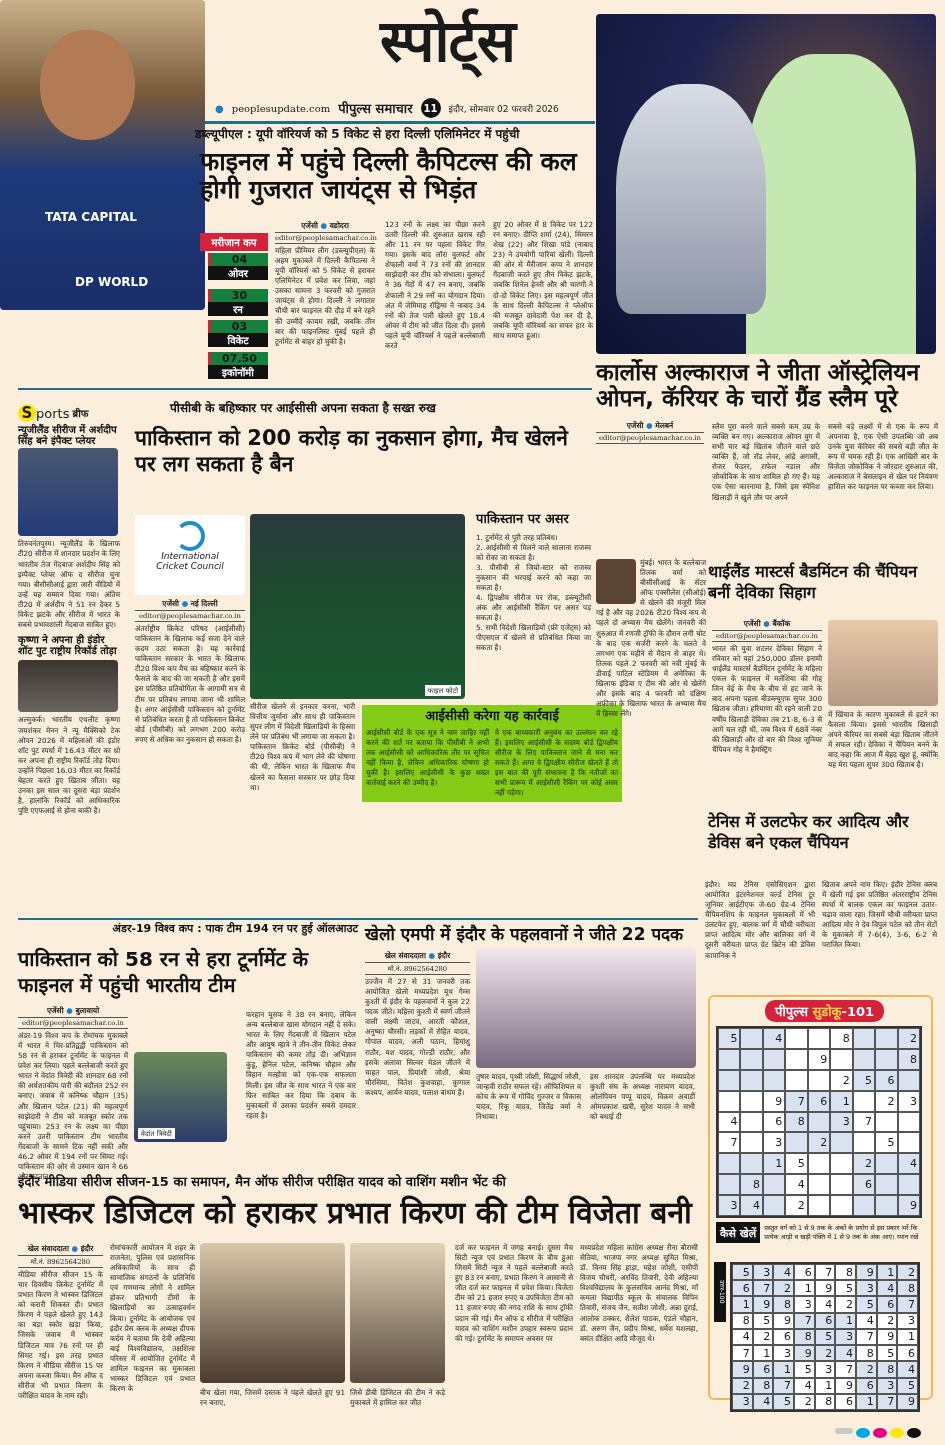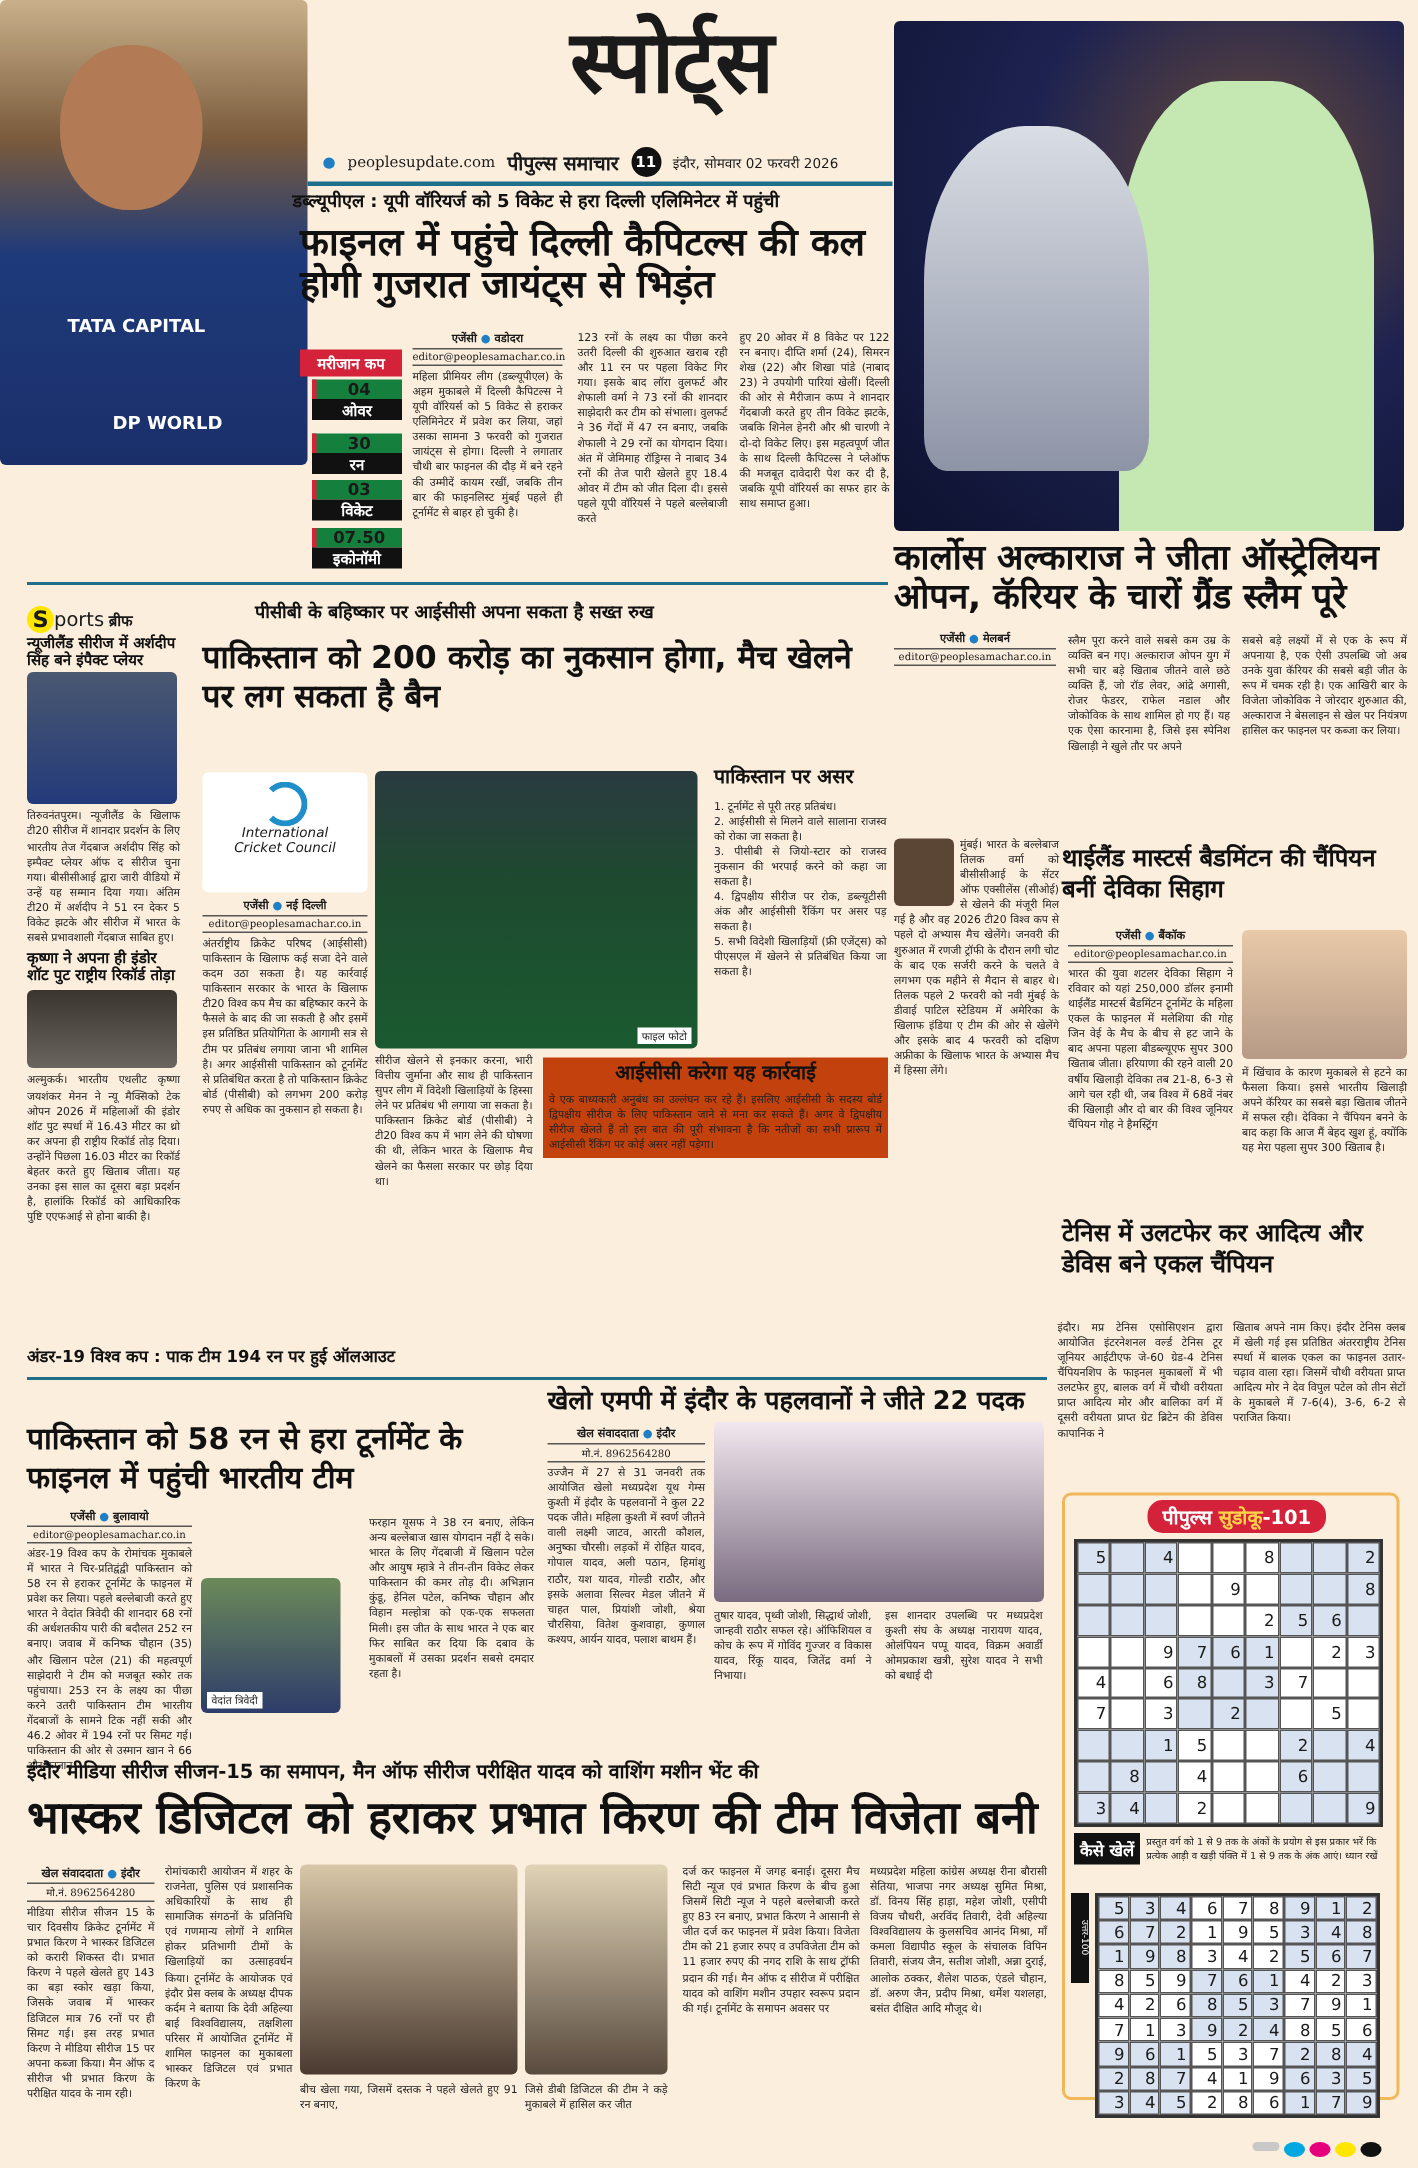--- a/index.html
+++ b/index.html
@@ -110,23 +110,24 @@
 </div>
 <div class="abs body" style="left:250px;top:702px;width:105px">सीरीज खेलने से इनकार करना, भारी वित्तीय जुर्माना और साथ ही पाकिस्तान सुपर लीग में विदेशी खिलाड़ियों के हिस्सा लेने पर प्रतिबंध भी लगाया जा सकता है। पाकिस्तान क्रिकेट बोर्ड (पीसीबी) ने टी20 विश्व कप में भाग लेने की घोषणा की थी, लेकिन भारत के खिलाफ मैच खेलने का फैसला सरकार पर छोड़ दिया था।</div>
 <div class="abs" style="left:476px;top:512px;width:115px">
   <div class="hd" style="font-size:13px">पाकिस्तान पर असर</div>
   <div class="body" style="margin-top:6px">1. टूर्नामेंट से पूरी तरह प्रतिबंध।</div>
   <div class="body">2. आईसीसी से मिलने वाले सालाना राजस्व को रोका जा सकता है।</div>
   <div class="body">3. पीसीबी से जियो-स्टार को राजस्व नुकसान की भरपाई करने को कहा जा सकता है।</div>
   <div class="body">4. द्विपक्षीय सीरीज पर रोक, डब्ल्यूटीसी अंक और आईसीसी रैंकिंग पर असर पड़ सकता है।</div>
   <div class="body">5. सभी विदेशी खिलाड़ियों (फ्री एजेंट्स) को पीएसएल में खेलने से प्रतिबंधित किया जा सकता है।</div>
 </div>
-<div class="abs" style="left:362px;top:705px;width:230px;background:#c2410c;padding:4px">
+<div class="abs" style="left:362px;top:705px;width:260px;background:#84cc16;padding:4px">
   <div class="hd" style="font-size:13px;text-align:center">आईसीसी करेगा यह कार्रवाई</div>
   <div style="display:flex;gap:6px;margin-top:4px">
+    <div class="body" style="flex:1">आईसीसी बोर्ड के एक सूत्र ने नाम जाहिर नहीं करने की शर्त पर बताया कि पीसीबी ने अभी तक आईसीसी को आधिकारिक तौर पर सूचित नहीं किया है, लेकिन अधिकारिक घोषणा हो चुकी है। इसलिए आईसीसी के कुछ सख्त कार्रवाई करने की उम्मीद है।</div>
     <div class="body" style="flex:1">वे एक बाध्यकारी अनुबंध का उल्लंघन कर रहे हैं। इसलिए आईसीसी के सदस्य बोर्ड द्विपक्षीय सीरीज के लिए पाकिस्तान जाने से मना कर सकते हैं। अगर वे द्विपक्षीय सीरीज खेलते हैं तो इस बात की पूरी संभावना है कि नतीजों का सभी प्रारूप में आईसीसी रैंकिंग पर कोई असर नहीं पड़ेगा।</div>
   </div>
 </div>
 
 <div class="abs" style="left:596px;top:555px;width:110px">
   <div class="photo" style="position:relative;float:left;width:40px;height:45px;margin:4px 4px 2px 0;background:#5b4636"></div>
   <div class="body" style="margin-top:3px">मुंबई। भारत के बल्लेबाज तिलक वर्मा को बीसीसीआई के सेंटर ऑफ एक्सीलेंस (सीओई) से खेलने की मंजूरी मिल गई है और वह 2026 टी20 विश्व कप से पहले दो अभ्यास मैच खेलेंगे। जनवरी की शुरुआत में रणजी ट्रॉफी के दौरान लगी चोट के बाद एक सर्जरी करने के चलते वे लगभग एक महीने से मैदान से बाहर थे। तिलक पहले 2 फरवरी को नवी मुंबई के डीवाई पाटिल स्टेडियम में अमेरिका के खिलाफ इंडिया ए टीम की ओर से खेलेंगे और इसके बाद 4 फरवरी को दक्षिण अफ्रीका के खिलाफ भारत के अभ्यास मैच में हिस्सा लेंगे।</div>
 </div>
 
 <div class="abs hd" style="left:708px;top:562px;width:235px;font-size:16px;line-height:1.3">थाईलैंड मास्टर्स बैडमिंटन की चैंपियन बनीं देविका सिहाग</div>
@@ -137,21 +138,21 @@
 </div>
 <div class="photo" style="left:828px;top:620px;width:110px;height:86px;background:linear-gradient(180deg,#e8c9a8,#b69a86)"></div>
 <div class="abs body" style="left:828px;top:710px;width:110px">में खिंचाव के कारण मुकाबले से हटने का फैसला किया। इससे भारतीय खिलाड़ी अपने कॅरियर का सबसे बड़ा खिताब जीतने में सफल रही। देविका ने चैंपियन बनने के बाद कहा कि आज मैं बेहद खुश हूं, क्योंकि यह मेरा पहला सुपर 300 खिताब है।</div>
 
 <div class="abs hd" style="left:708px;top:812px;width:235px;font-size:16px;line-height:1.3">टेनिस में उलटफेर कर आदित्य और डेविस बने एकल चैंपियन</div>
 <div class="abs body" style="left:705px;top:880px;width:110px">इंदौर। मप्र टेनिस एसोसिएशन द्वारा आयोजित इंटरनेशनल वर्ल्ड टेनिस टूर जूनियर आईटीएफ जे-60 ग्रेड-4 टेनिस चैंपियनशिप के फाइनल मुकाबलों में भी उलटफेर हुए, बालक वर्ग में चौथी वरीयता प्राप्त आदित्य मोर और बालिका वर्ग में दूसरी वरीयता प्राप्त ग्रेट ब्रिटेन की डेविस कापानिक ने</div>
 <div class="abs body" style="left:822px;top:880px;width:115px">खिताब अपने नाम किए। इंदौर टेनिस क्लब में खेली गई इस प्रतिष्ठित अंतरराष्ट्रीय टेनिस स्पर्धा में बालक एकल का फाइनल उतार-चढ़ाव वाला रहा। जिसमें चौथी वरीयता प्राप्त आदित्य मोर ने देव विपुल पटेल को तीन सेटों के मुकाबले में 7-6(4), 3-6, 6-2 से पराजित किया।</div>
 
 <div class="rule" style="left:18px;top:918px;width:680px;height:2px"></div>
 
-<div class="abs hd" style="left:18px;top:899px;width:340px;font-size:11px;text-align:left">अंडर-19 विश्व कप : पाक टीम 194 रन पर हुई ऑलआउट</div>
+<div class="abs hd" style="left:18px;top:923px;width:340px;font-size:11px;text-align:right">अंडर-19 विश्व कप : पाक टीम 194 रन पर हुई ऑलआउट</div>
 <div class="abs hd" style="left:18px;top:946px;width:340px;font-size:20px;line-height:1.3">पाकिस्तान को 58 रन से हरा टूर्नामेंट के फाइनल में पहुंची भारतीय टीम</div>
 <div class="abs" style="left:18px;top:1005px;width:110px">
   <div class="by"><span>एजेंसी</span> <span class="dot">●</span> <span>बुलावायो</span></div>
   <div class="mail">editor@peoplesamachar.co.in</div>
   <div class="body">अंडर-19 विश्व कप के रोमांचक मुकाबले में भारत ने चिर-प्रतिद्वंद्वी पाकिस्तान को 58 रन से हराकर टूर्नामेंट के फाइनल में प्रवेश कर लिया। पहले बल्लेबाजी करते हुए भारत ने वेदांत त्रिवेदी की शानदार 68 रनों की अर्धशतकीय पारी की बदौलत 252 रन बनाए। जवाब में कनिष्क चौहान (35) और खिलान पटेल (21) की महत्वपूर्ण साझेदारी ने टीम को मजबूत स्कोर तक पहुंचाया। 253 रन के लक्ष्य का पीछा करने उतरी पाकिस्तान टीम भारतीय गेंदबाजों के सामने टिक नहीं सकी और 46.2 ओवर में 194 रनों पर सिमट गई। पाकिस्तान की ओर से उस्मान खान ने 66 और कप्तान</div>
 </div>
 <div class="photo" style="left:134px;top:1052px;width:93px;height:90px;background:linear-gradient(180deg,#6b8a5a,#2d3c6a)">
   <div class="abs" style="left:4px;bottom:3px;background:#fff;font-size:7px;padding:1px 3px">वेदांत त्रिवेदी</div>
 </div>
 <div class="abs body" style="left:246px;top:1010px;width:110px">फरहान यूसफ ने 38 रन बनाए, लेकिन अन्य बल्लेबाज खास योगदान नहीं दे सके। भारत के लिए गेंदबाजी में खिलान पटेल और आयुष म्हात्रे ने तीन-तीन विकेट लेकर पाकिस्तान की कमर तोड़ दी। अभिज्ञान कुंडू, हेनिल पटेल, कनिष्क चौहान और विहान मल्होत्रा को एक-एक सफलता मिली। इस जीत के साथ भारत ने एक बार फिर साबित कर दिया कि दबाव के मुकाबलों में उसका प्रदर्शन सबसे दमदार रहता है।</div>

